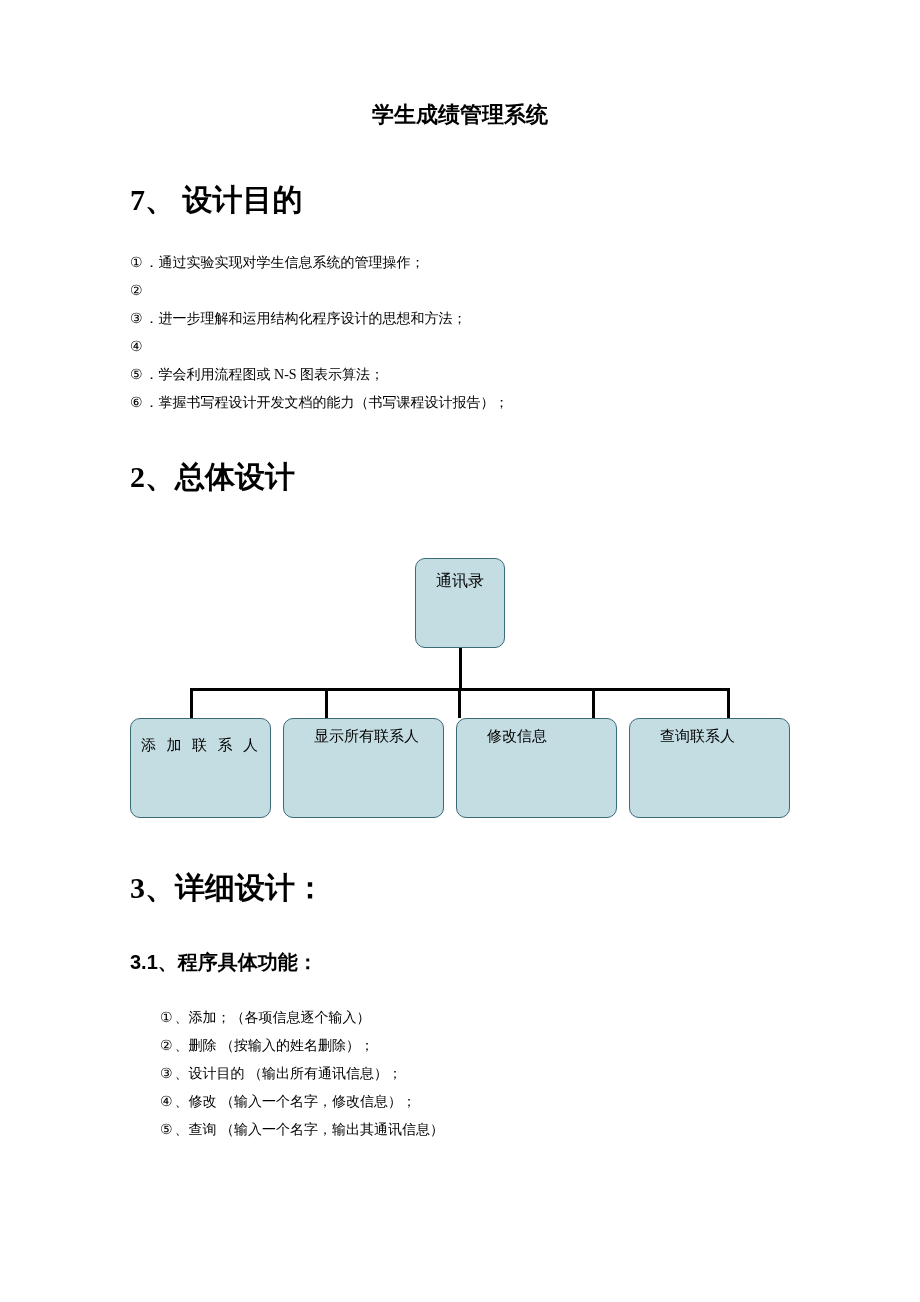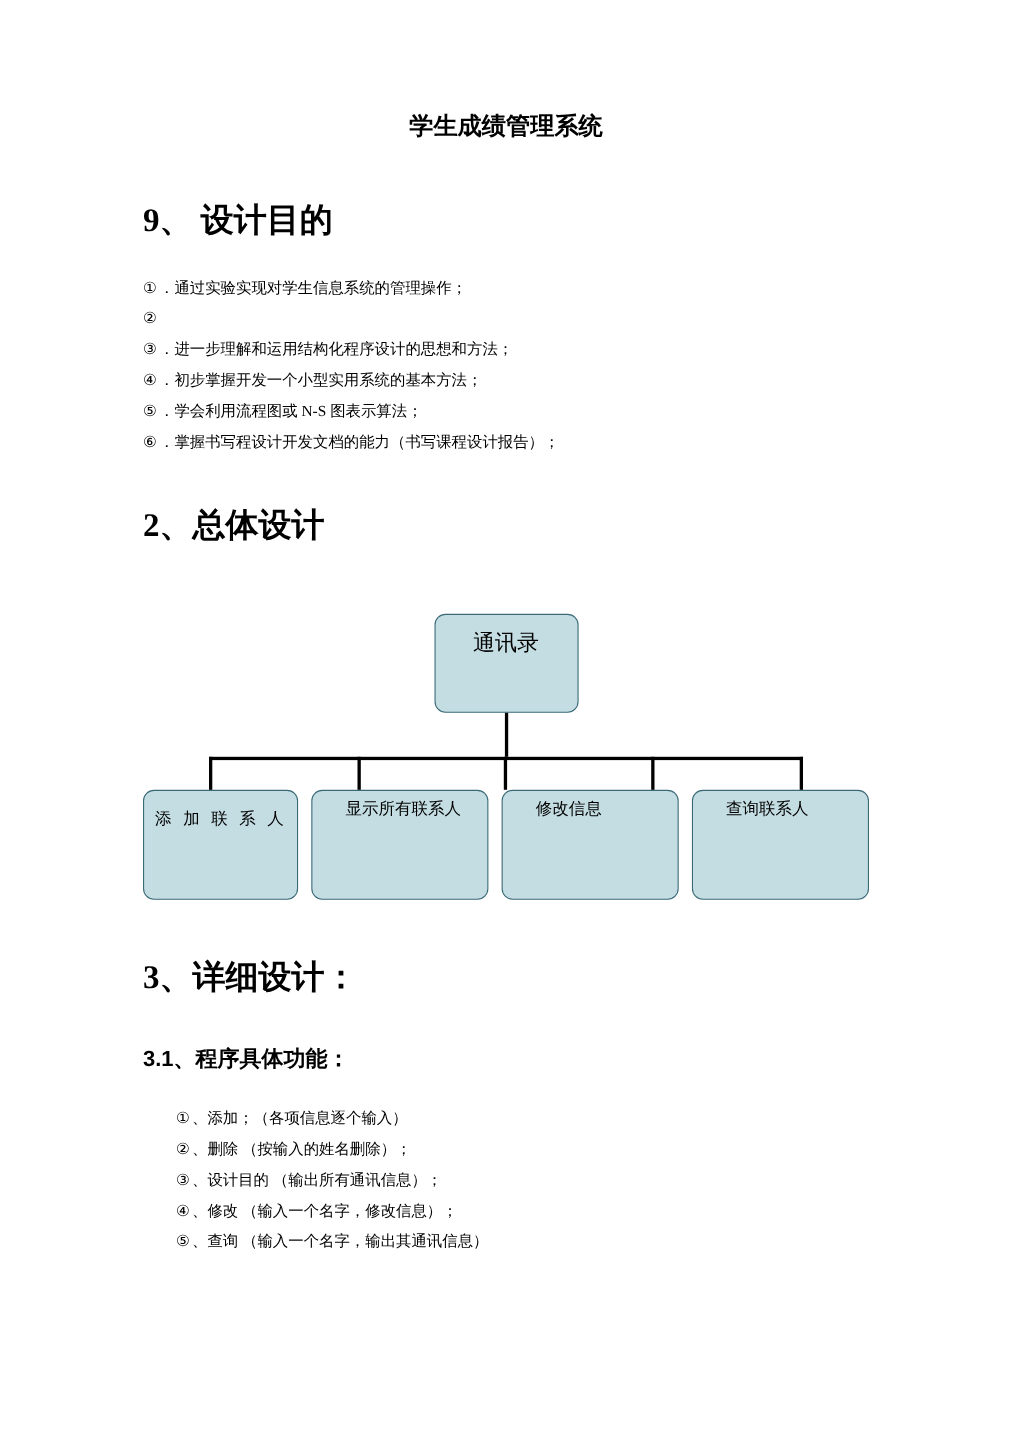--- a/index.html
+++ b/index.html
@@ -39,31 +39,31 @@
     }
     .list .row { display: flex; }
     .list .num { margin-right: 2px; }
     .sub-list { padding-left: 30px; }
     .diagram {
       width: 660px;
       margin: 0 auto;
       position: relative;
     }
     .root-box {
-      width: 131px;
+      width: 90px;
       height: 90px;
       margin: 0 auto;
       background: #c4dde2;
       border: 1.5px solid #3a6a78;
       border-radius: 10px;
       display: flex;
       align-items: flex-start;
       justify-content: center;
       padding-top: 12px;
-      font-size: 20px;
+      font-size: 16px;
       font-family: "SimSun", "宋体", serif;
     }
     .connector-vert {
       width: 3px;
       height: 40px;
       background: #000;
       margin: 0 auto;
     }
     .connector-horiz {
       position: relative;
@@ -101,36 +101,35 @@
       line-height: 2.2;
     }
     .child-box.sp { letter-spacing: 2px; text-align: justify; text-align-last: justify; }
     .child-box.tight { line-height: 1.3; padding-top: 8px; padding-left: 30px; }
   </style>
 </head>
 <body>
 
 <div class="doc-title">学生成绩管理系统</div>
 
-<div class="h1">9、 设计目的</div>
+<div class="h1">7、 设计目的</div>
 <div class="list">
   <div class="row">
       <span class="num">①</span>
       <span>．通过实验实现对学生信息系统的管理操作；</span>
     </div>
   <div class="row">
       <span class="num">②</span>
     </div>
   <div class="row">
       <span class="num">③</span>
       <span>．进一步理解和运用结构化程序设计的思想和方法；</span>
     </div>
   <div class="row">
       <span class="num">④</span>
-      <span>．初步掌握开发一个小型实用系统的基本方法；</span>
     </div>
   <div class="row">
       <span class="num">⑤</span>
       <span>．学会利用流程图或 N-S 图表示算法；</span>
     </div>
   <div class="row">
       <span class="num">⑥</span>
       <span>．掌握书写程设计开发文档的能力（书写课程设计报告）；</span>
     </div>
 </div>

